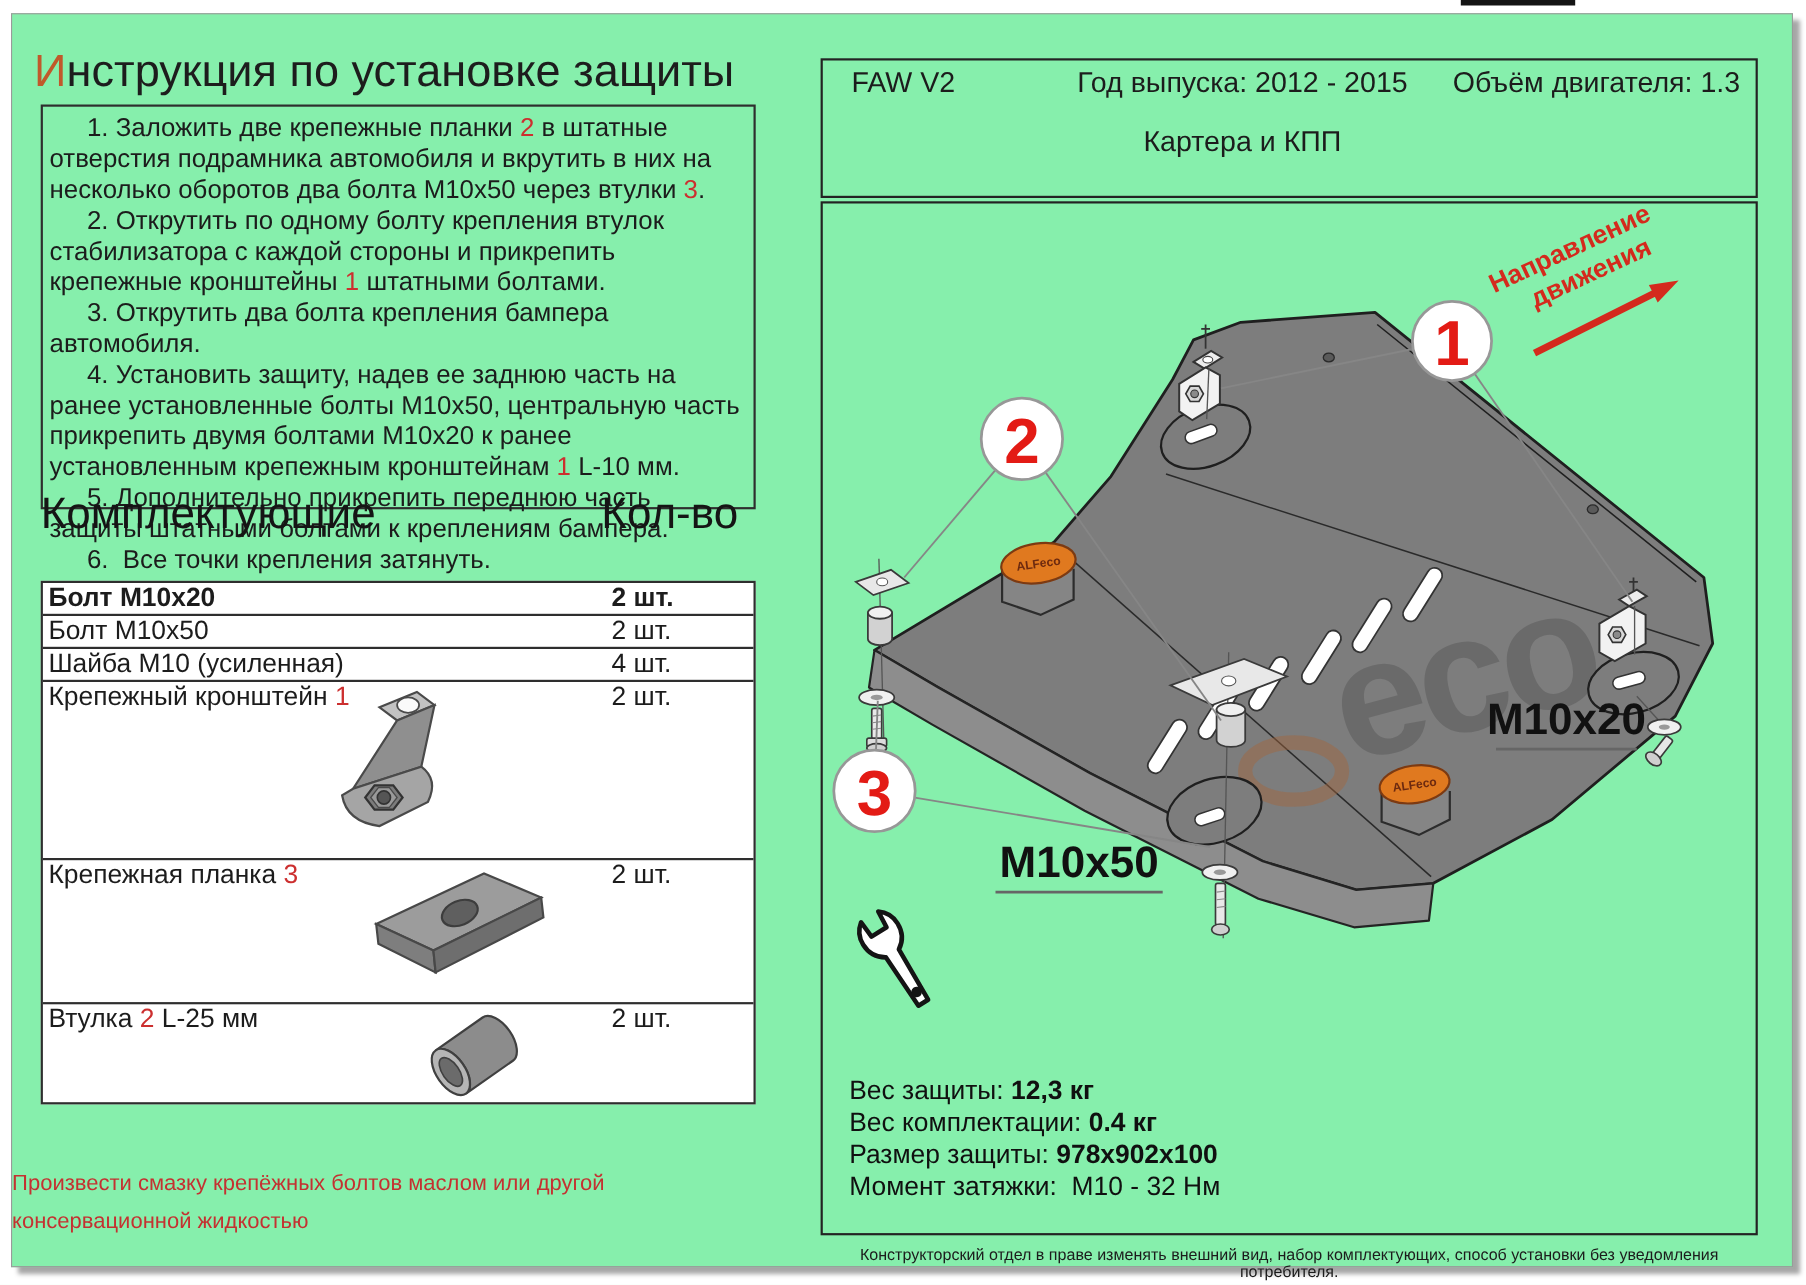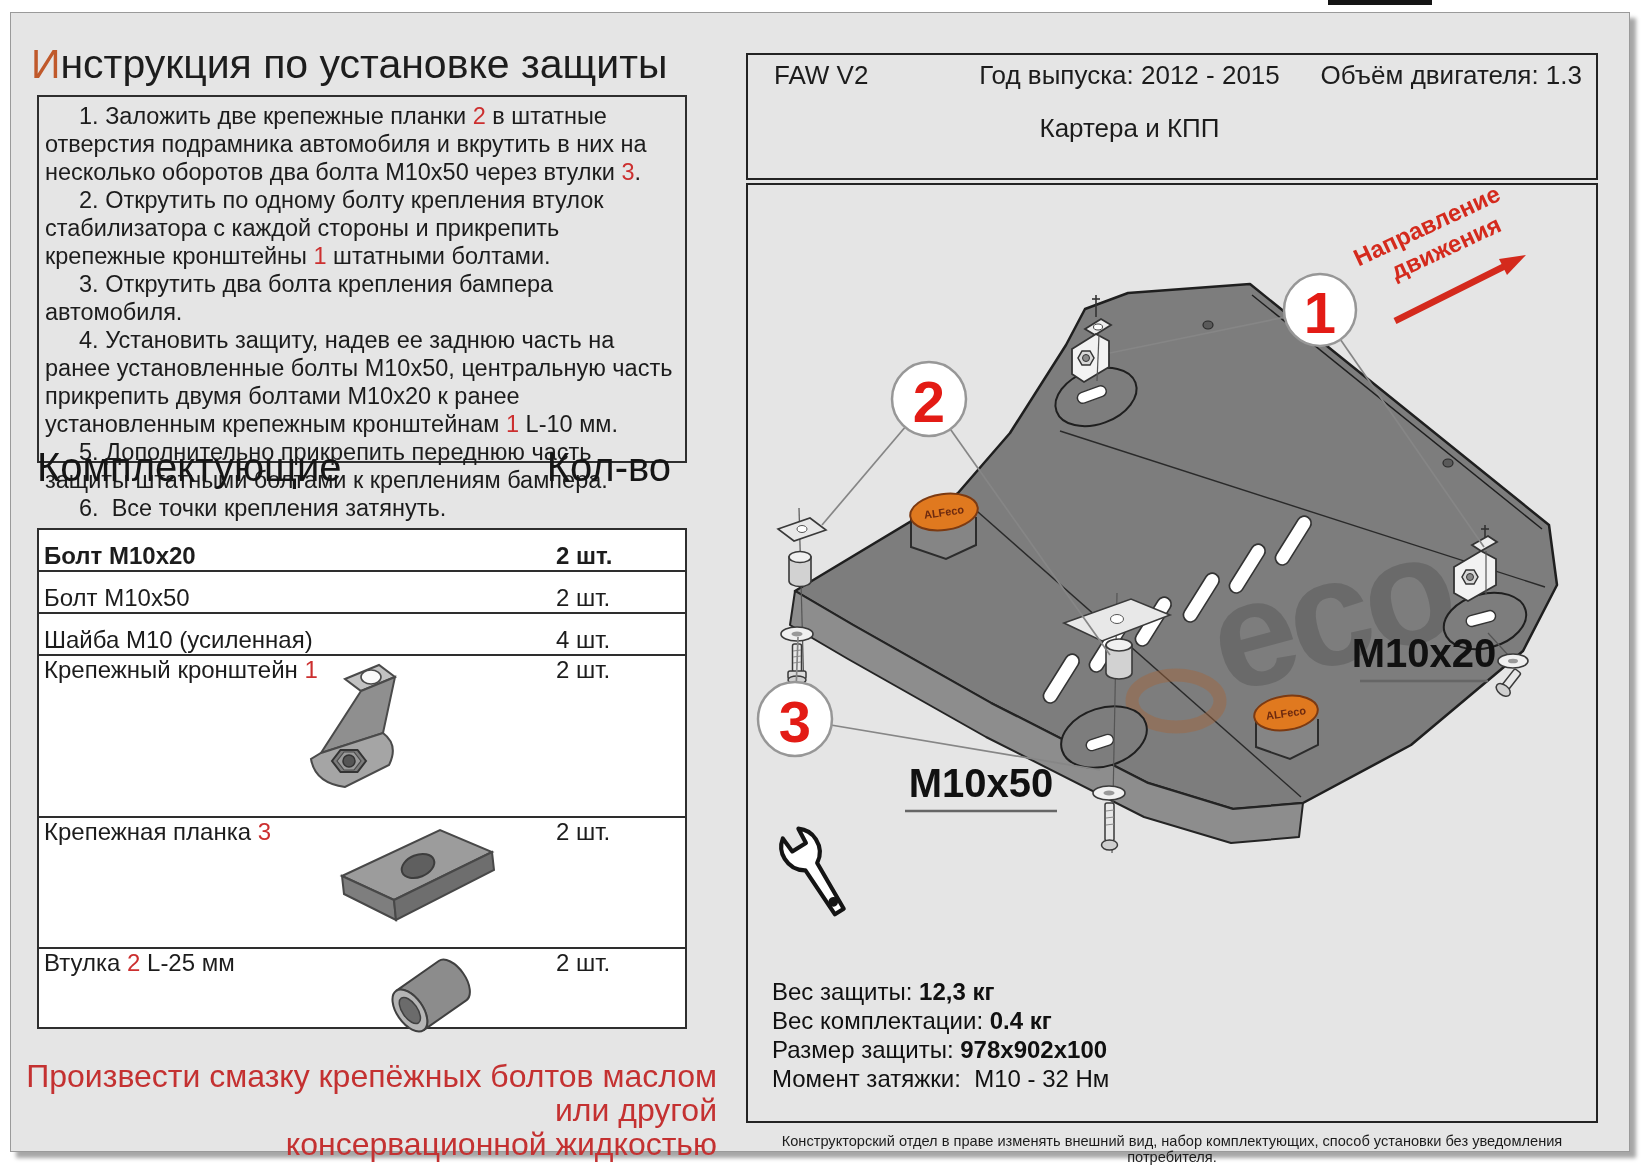--- a/index.html
+++ b/index.html
@@ -1,18 +1,18 @@
 <!DOCTYPE html>
 <html style="--title-initial: #c0592b; --inline-red: #cc2f2f; --note-red: #c43131;"><head>
 <meta charset="utf-8">
 <style>
   html,body { margin:0; padding:0; background:#ffffff; }
   body { width:1642px; height:1168px; position:relative; font-family:"Liberation Sans", sans-serif; color:#1c1c1c; overflow:hidden; }
 
-  .page { position:absolute; left:10px; top:12px; width:1620px; height:1140px; background:#e5e5e5;
+  .page { position:absolute; left:10px; top:12px; width:1620px; height:1140px; background:#86efac;
           border:1px solid #9a9a9a; box-shadow:6px 6px 4px rgba(0,0,0,0.35); box-sizing:border-box; }
   .artifact-bar { position:absolute; left:1328px; top:0; width:104px; height:5px; background:#141414; }
 
   
   .doc-title { position:absolute; left:20px; top:28px; font-size:41px; color:#1d1d1d; white-space:nowrap; }
   .doc-title .initial { color:var(--title-initial,#c0592b); }
 
   .instr-box { position:absolute; left:26px; top:82px; width:650px; height:368px; border:2px solid #2e2e2e;
                box-sizing:border-box; padding:5px 8px 0 6px; font-size:23.5px; line-height:28px; }
   .instr-item { margin:0; text-indent:34px; white-space:pre-wrap; }
@@ -21,32 +21,32 @@
   .comp-head { position:absolute; left:26px; top:432px; width:650px; display:flex; justify-content:space-between;
                font-size:40px; color:#151515; }
   .comp-head .qty-h { padding-right:16px; }
 
   .comp-table { position:absolute; left:26px; top:515px; width:650px; border:2px solid #2e2e2e; box-sizing:border-box; background:#fff; }
   .comp-row { position:relative; border-bottom:2px solid #2e2e2e; }
   .comp-row:last-child { border-bottom:none; }
   .comp-row .name { position:absolute; left:5px; top:0px; font-size:24px; }
   .comp-row .qty  { position:absolute; left:517px; top:0px; font-size:24px; }
   .comp-row.bold .name, .comp-row.bold .qty { font-weight:bold; }
-  .row-s { height:28px;margin-top:12px; }
+  .row-s { height:28px; }
   .row-bracket { height:160px; }
   .row-plank { height:129px; }
-  .row-bushing { height:78px;padding-left:20px; }
+  .row-bushing { height:89px;padding-left:20px; }
   .icon-slot { position:absolute; }
   .row-bracket .icon-slot { left:248px; top:5px;  width:125px; height:150px; }
   .row-plank   .icon-slot { left:295px; top:6px;  width:165px; height:118px; }
   .row-bushing .icon-slot { left:348px; top:3px;  width:90px;  height:86px; }
   .icon-slot svg { width:100%; height:100%; display:block; }
 
-  .note-red { position:absolute; left:0px; top:1046px; width:706px; text-align:right;
-              font-size:32px; line-height:34px; color:var(--note-red,#c43131); }
+  .note-red { position:absolute; left:0px; top:1046px; width:706px; text-align:left;
+              font-size:20px; line-height:34px; color:var(--note-red,#c43131); }
 
   
   .hdr-box { position:absolute; left:735px; top:40px; width:852px; height:127px; border:2px solid #232323; box-sizing:border-box; }
   .hdr-code { text-align:center; font-size:46px; font-weight:bold; margin-top:2px; color:#0e0e0e; }
   .hdr-row { display:grid; grid-template-columns:215px 1fr 300px; margin-top:5px; font-size:26px; }
   .hdr-model { padding-left:26px; }
   .hdr-mid { text-align:center; }
   .hdr-sub { text-align:center; margin-top:22px; font-size:26px; }
   .hdr-engine { text-align:right; padding-right:14px; }
 

